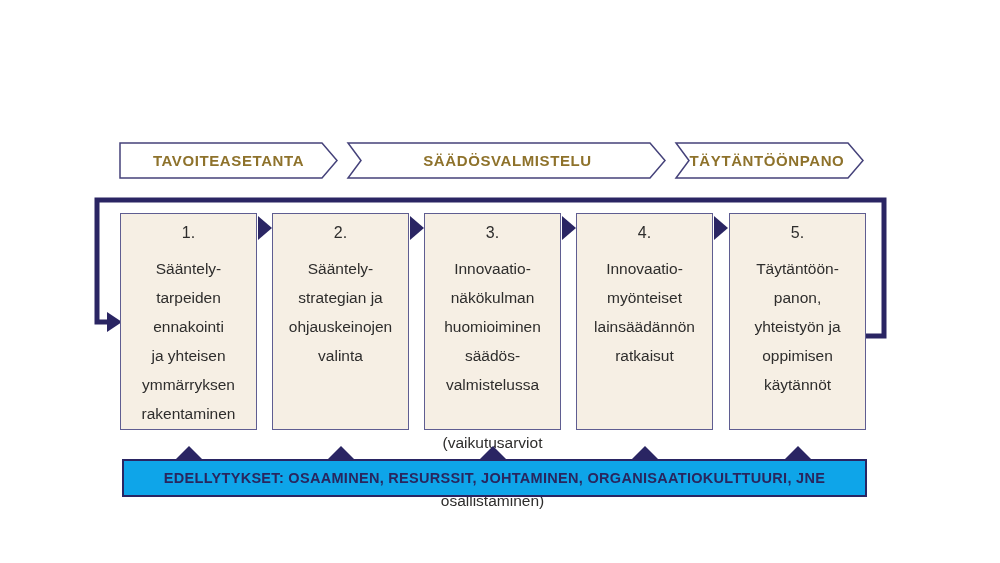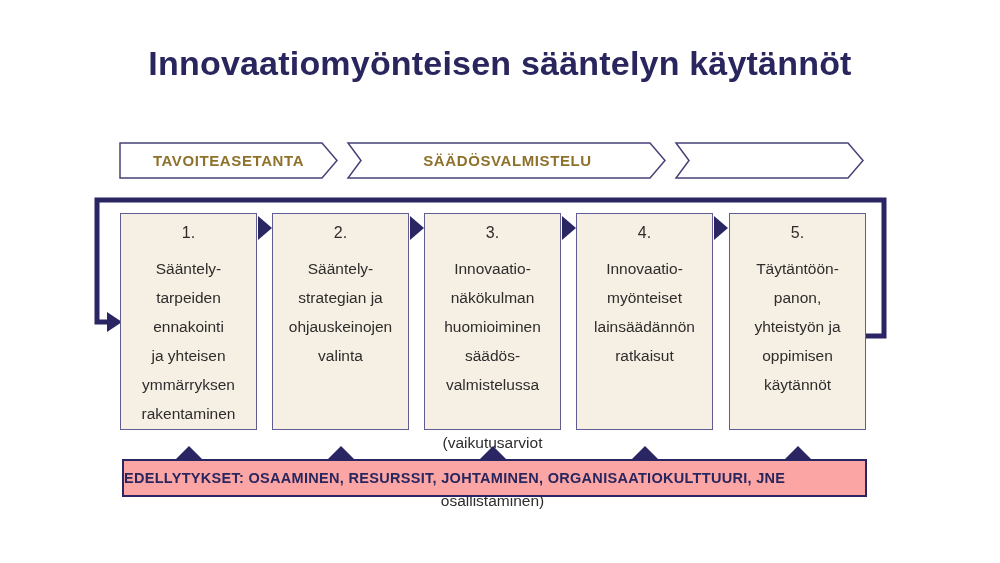--- a/index.html
+++ b/index.html
@@ -84,44 +84,44 @@
     border-right: 13px solid transparent;
     border-bottom: 13px solid #2a2563;
   }
   .footer-bar {
     position: absolute;
     left: 122px;
     top: 459px;
     width: 745px;
     height: 38px;
     box-sizing: border-box;
-    background: #fca5a5;
+    background: #0ea5e9;
     border: 2px solid #2a2563;
-    text-align: left;
+    text-align: center;
     line-height: 34px;
     font-size: 14.5px;
     font-weight: 700;
     letter-spacing: 0.3px;
     color: #29265e;
   }
 </style>
 </head>
 <body>
 
 <div class="stage">
 
-  <div class="title">Innovaatiomyönteisen sääntelyn käytännöt</div>
 
   <svg class="phase-svg" viewBox="0 0 1000 563">
     <polygon points="120,143 322,143 337,160.5 322,178 120,178" fill="#ffffff" stroke="#45427a" stroke-width="1.5"></polygon>
     <polygon points="348,143 650,143 665,160.5 650,178 348,178 361,160.5" fill="#ffffff" stroke="#45427a" stroke-width="1.5"></polygon>
     <polygon points="676,143 848,143 863,160.5 848,178 676,178 689,160.5" fill="#ffffff" stroke="#45427a" stroke-width="1.5"></polygon>
   </svg>
   <div class="phase-label" style="left:120px; width:217px;">TAVOITEASETANTA</div>
   <div class="phase-label" style="left:350px; width:315px;text-align:center;">SÄÄDÖSVALMISTELU</div>
+  <div class="phase-label" style="left:678px; width:178px;">TÄYTÄNTÖÖNPANO</div>
 
   <svg class="loop-svg" viewBox="0 0 1000 563">
     <polyline points="866,336 884,336 884,200 97,200 97,322 109,322" fill="none" stroke="#2a2563" stroke-width="5"></polyline>
     <polygon points="107,312 122,322 107,332" fill="#2a2563"></polygon>
   </svg>
 
   <div class="flow-box" style="left:120px;">
     <div class="box-number">1.</div>
     <div class="box-body">Sääntely-
 tarpeiden

